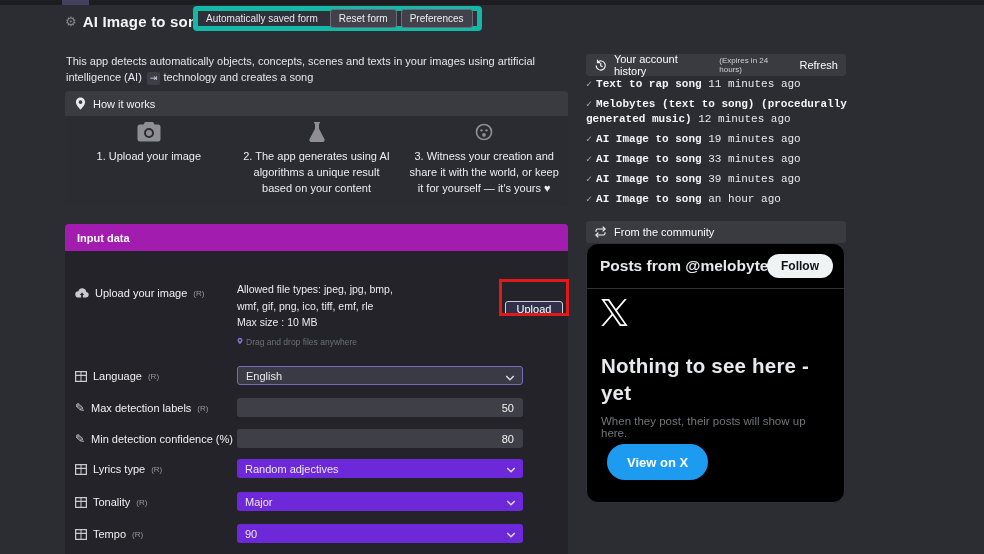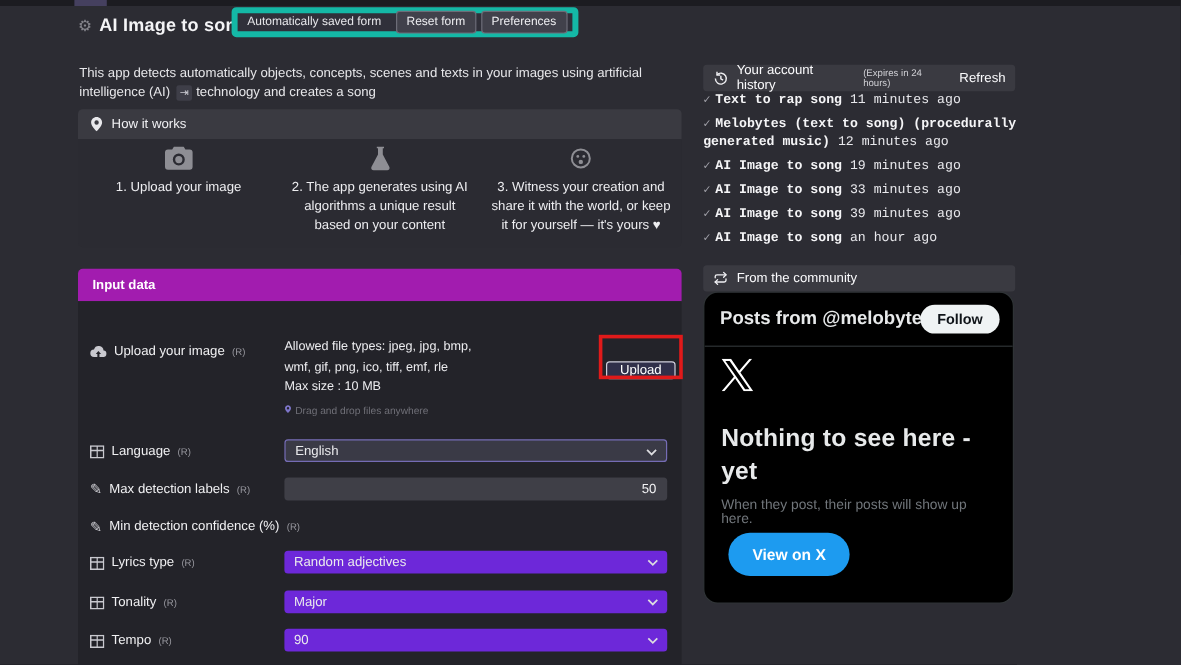--- a/index.html
+++ b/index.html
@@ -70,21 +70,21 @@
     background:#30304a; border:1px solid #cfcfdc; border-radius:3px;
     color:#ffffff; font-size:11px; display:flex; align-items:center; justify-content:center; cursor:pointer;
   }
   .annotation-box {
     position:absolute; left:434px; top:28px; width:70px; height:37px;
     border:3px solid #e01a1a; pointer-events:none;
   }
 
   .field-row { position:absolute; left:0; width:503px; height:20px; }
   .field-row .frow-label { position:absolute; left:10px; top:0; height:20px; }
-  .control { position:absolute; left:172px; top:0; width:319px; height:19px; border-radius:3px; }
+  .control { position:absolute; left:172px; top:0; width:286px; height:19px; border-radius:3px; }
   .sel {
     background:#6d28d9; display:flex; align-items:center; padding:0 8px;
     font-size:11px; color:#eaeaed; cursor:pointer;
   }
   .sel .chev { position:absolute; right:7px; top:5px; color:#dcdce0; }
   .sel.focused { background:#3a3a46; border:1px solid #756cb5; }
   .numinput {
     background:#3f3f47; display:flex; align-items:center; justify-content:flex-end;
     padding:0 9px; font-size:11px; color:#f2f2f4;
   }
@@ -235,20 +235,21 @@
         </div>
         <div class="control numinput">50</div>
       </div>
 
       <div class="field-row" style="top:178px">
         <div class="frow-label">
           <span class="f-ic pencil">✎</span>
           <span class="txt">Min detection confidence (%)</span>
           <span class="req">(R)</span>
         </div>
+        <div class="control numinput">80</div>
       </div>
 
       <div class="field-row" style="top:208px">
         <div class="frow-label">
           <span class="f-ic">
             <svg width="12" height="11" viewBox="0 0 24 22" fill="#c9c9cf">
                 <path fill-rule="evenodd" d="M0 0h24v22H0V0zm2.5 2.5v5h8.5v-5H2.5zm10.5 0v5h8.5v-5H13zM2.5 10v9.5h8.5V10H2.5zm10.5 0v9.5h8.5V10H13z"></path>
               </svg>
           </span>
           <span class="txt">Lyrics type</span>

